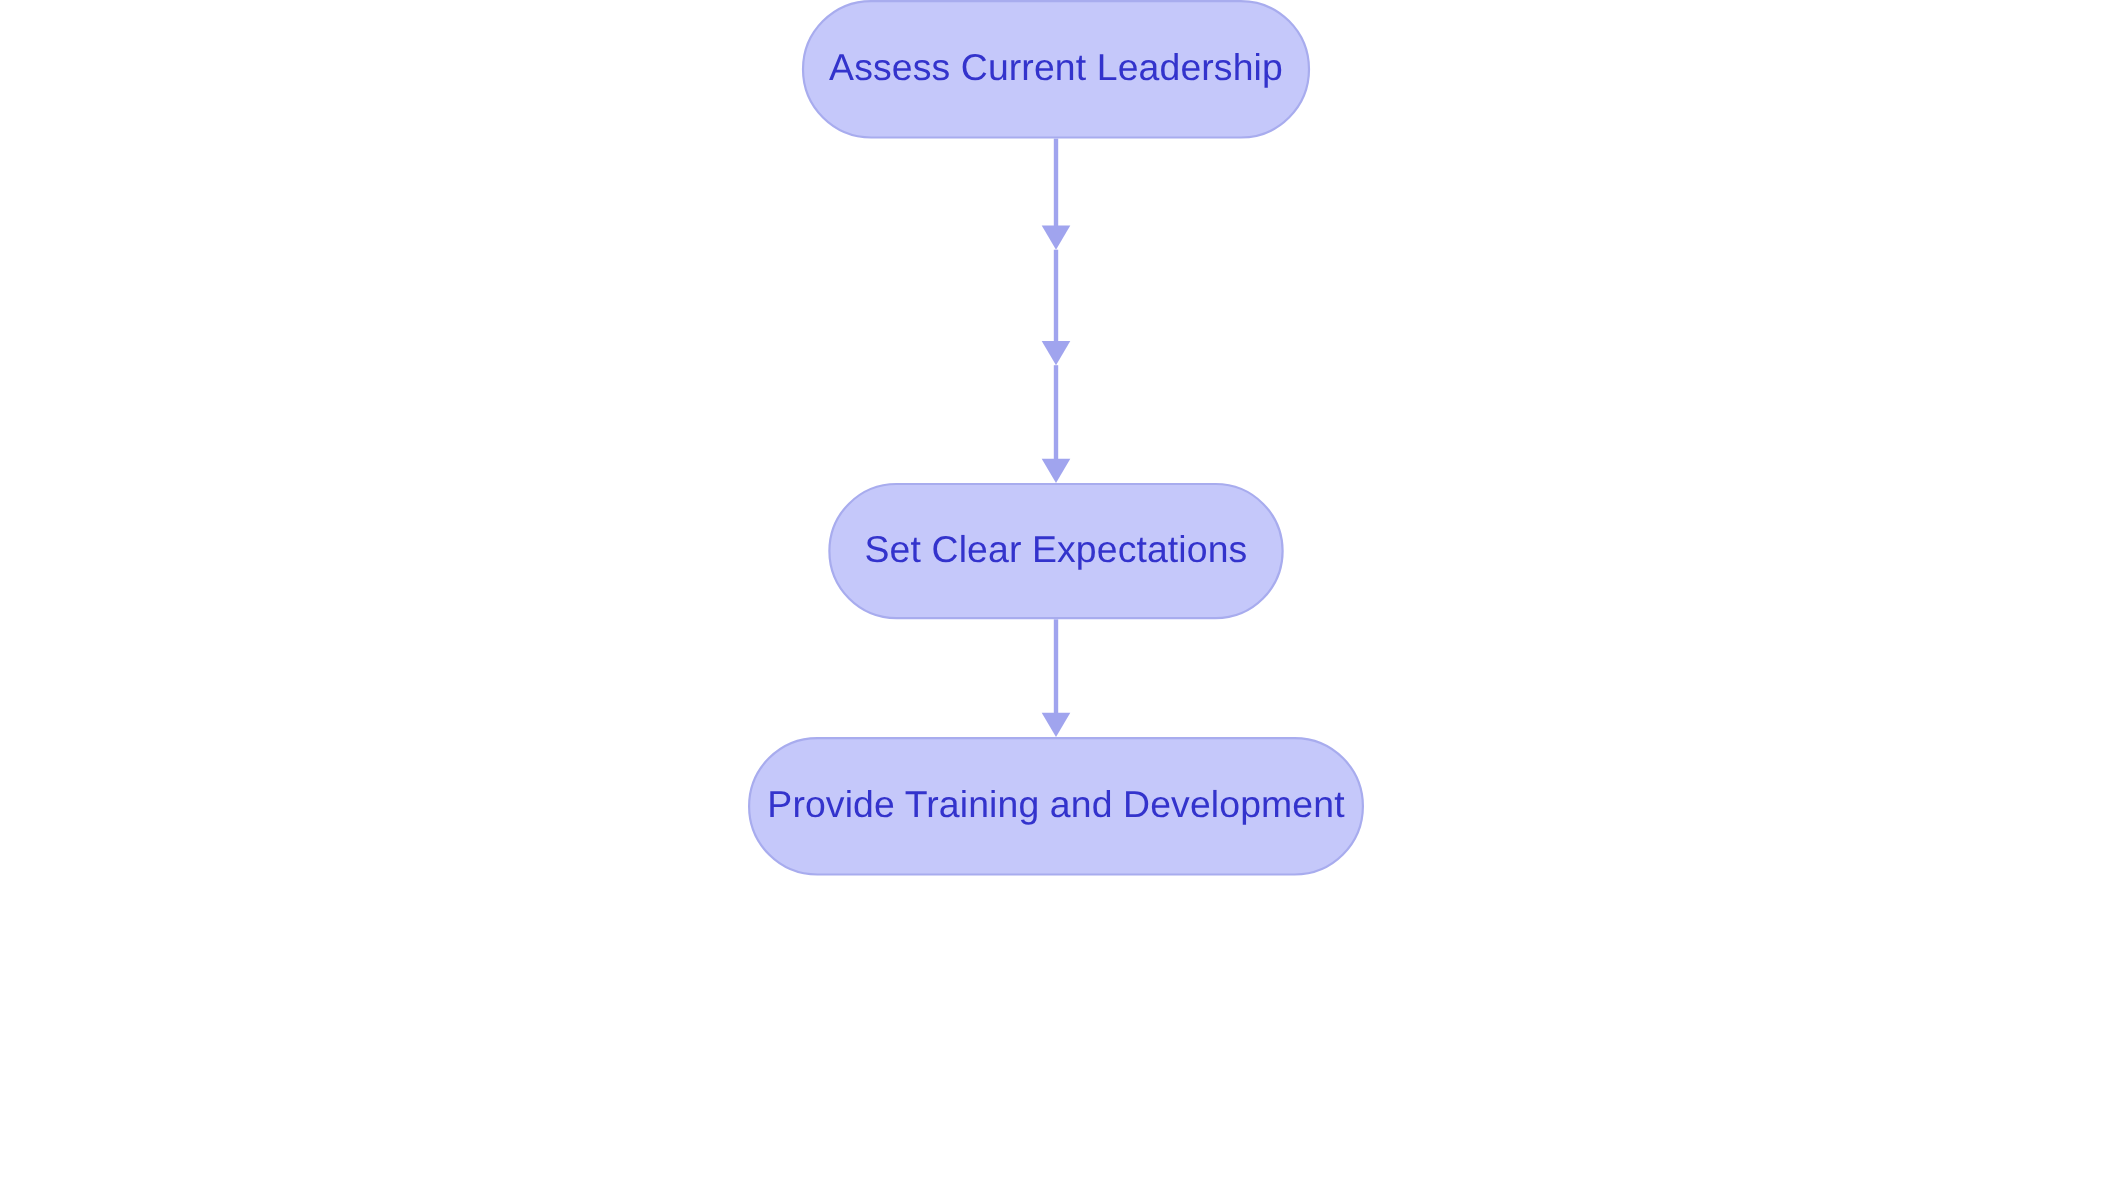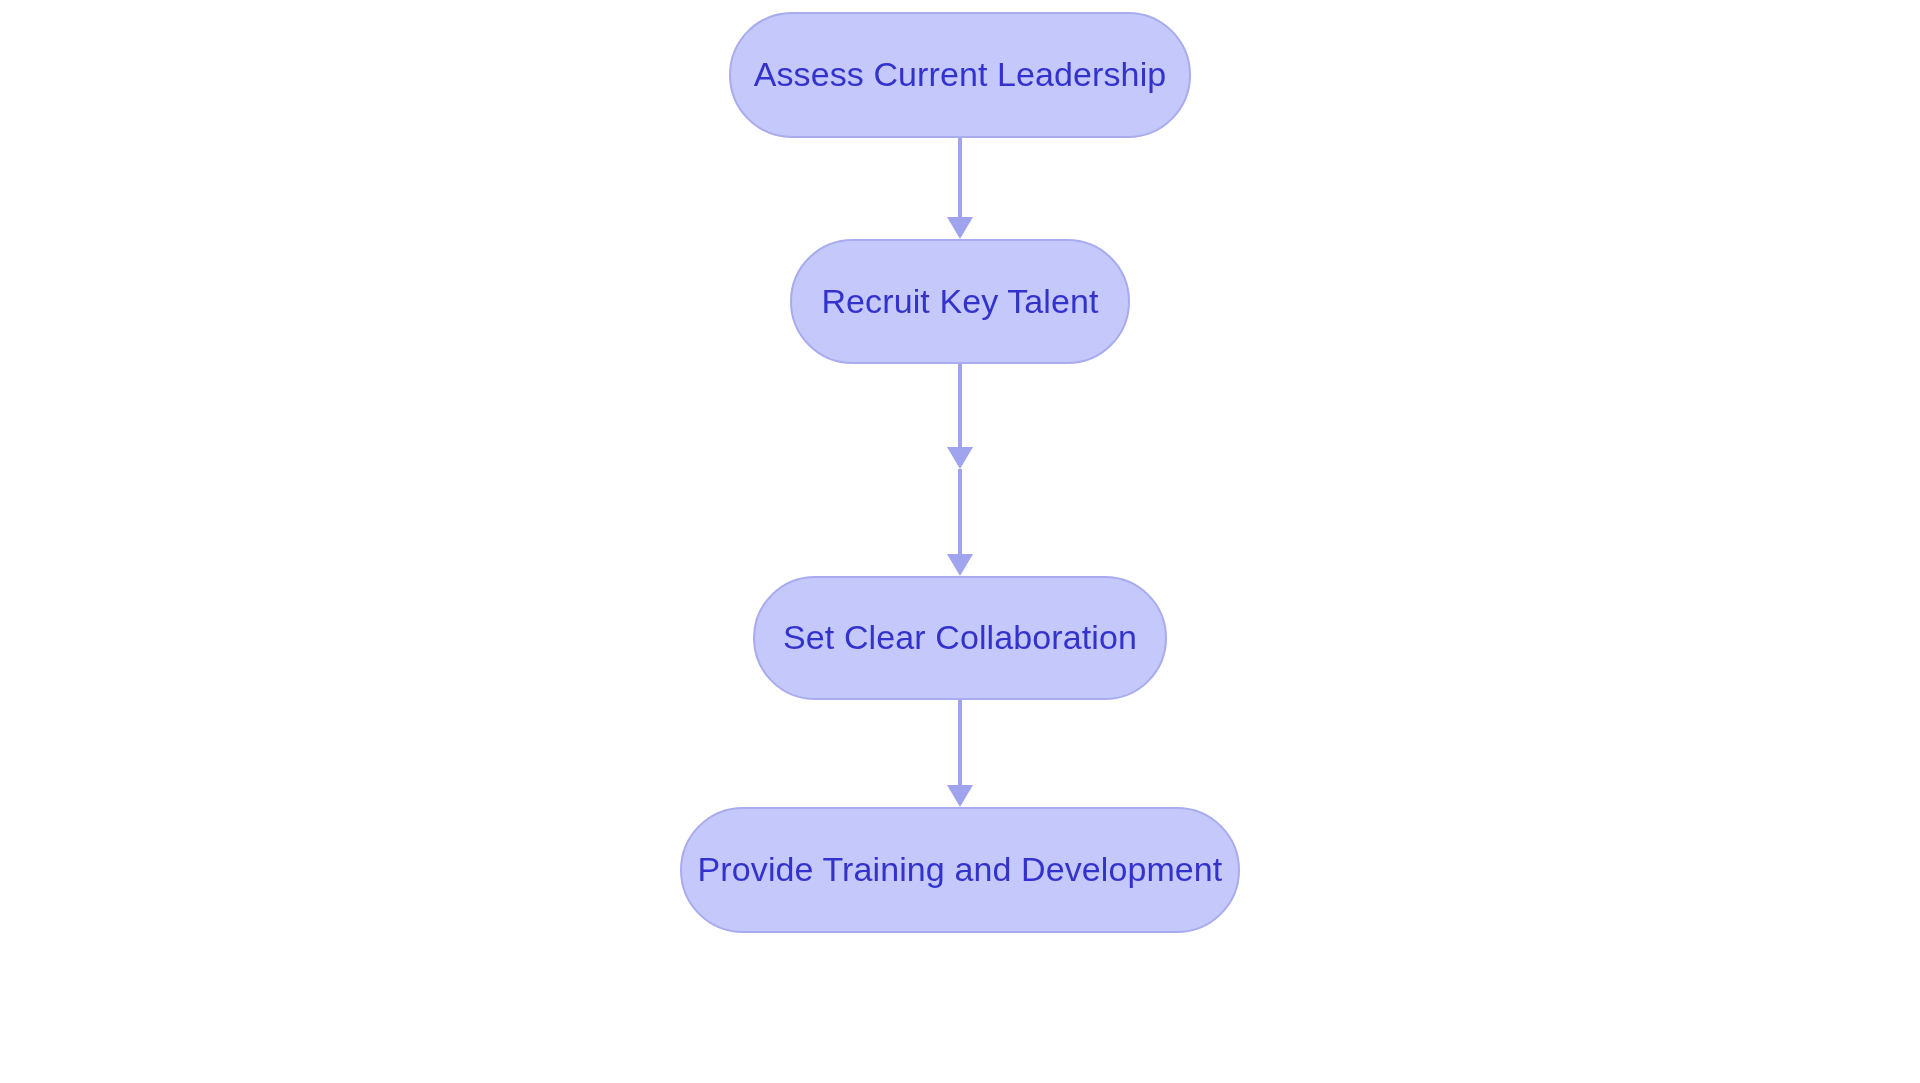--- a/index.html
+++ b/index.html
@@ -60,21 +60,21 @@
     width: 0;
     height: 0;
     border-left: 13px solid transparent;
     border-right: 13px solid transparent;
     border-top: 22px solid #a0a4ee;
     margin-top: -1px;
     flex: 0 0 auto;
   }
 
   
-  .node-0 { width: 462px; height: 126px; margin-top: 12px; }
+  .node-0 { width: 462px; height: 126px; }
   .node-1 { width: 340px; height: 125px; }
   .node-2 { width: 375px; height: 124px; }
   .node-3 { width: 414px; height: 124px; }
   .node-4 { width: 560px; height: 126px; }
 
   .conn-0 { height: 101px; }
   .conn-1 { height: 105px; }
   .conn-2 { height: 107px; }
   .conn-3 { height: 107px; }
 </style>
@@ -85,37 +85,34 @@
 
   <div class="flow-node node-0">
     <span>Assess Current Leadership</span>
   </div>
 
   <div class="flow-connector conn-0">
     <div class="conn-line"></div>
     <div class="conn-head"></div>
   </div>
 
-  <div class="flow-node node-1">
-    <span>Recruit Key Talent</span>
-  </div>
 
   <div class="flow-connector conn-1">
     <div class="conn-line"></div>
     <div class="conn-head"></div>
   </div>
 
 
   <div class="flow-connector conn-2">
     <div class="conn-line"></div>
     <div class="conn-head"></div>
   </div>
 
   <div class="flow-node node-3">
-    <span>Set Clear Collaboration</span>
+    <span>Set Clear Expectations</span>
   </div>
 
   <div class="flow-connector conn-3">
     <div class="conn-line"></div>
     <div class="conn-head"></div>
   </div>
 
   <div class="flow-node node-4">
     <span>Provide Training and Development</span>
   </div>

